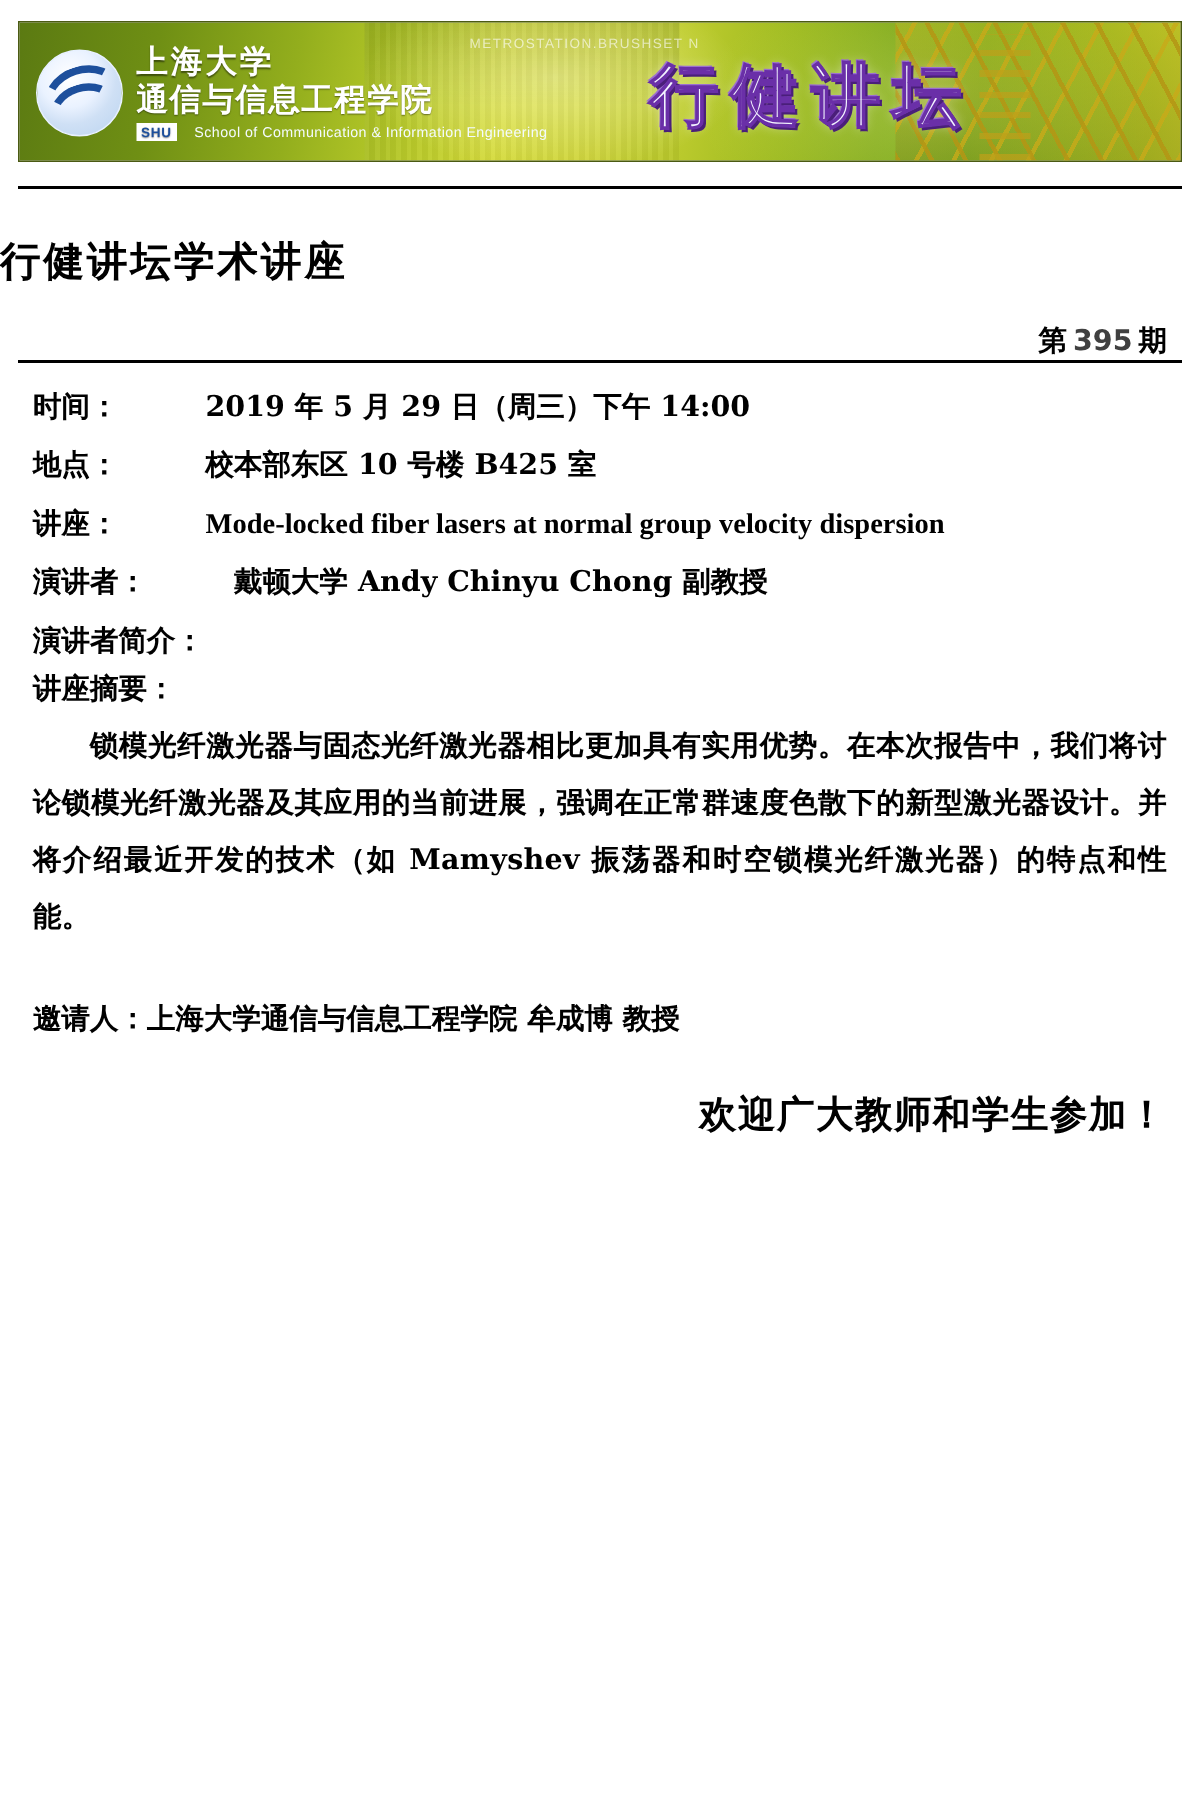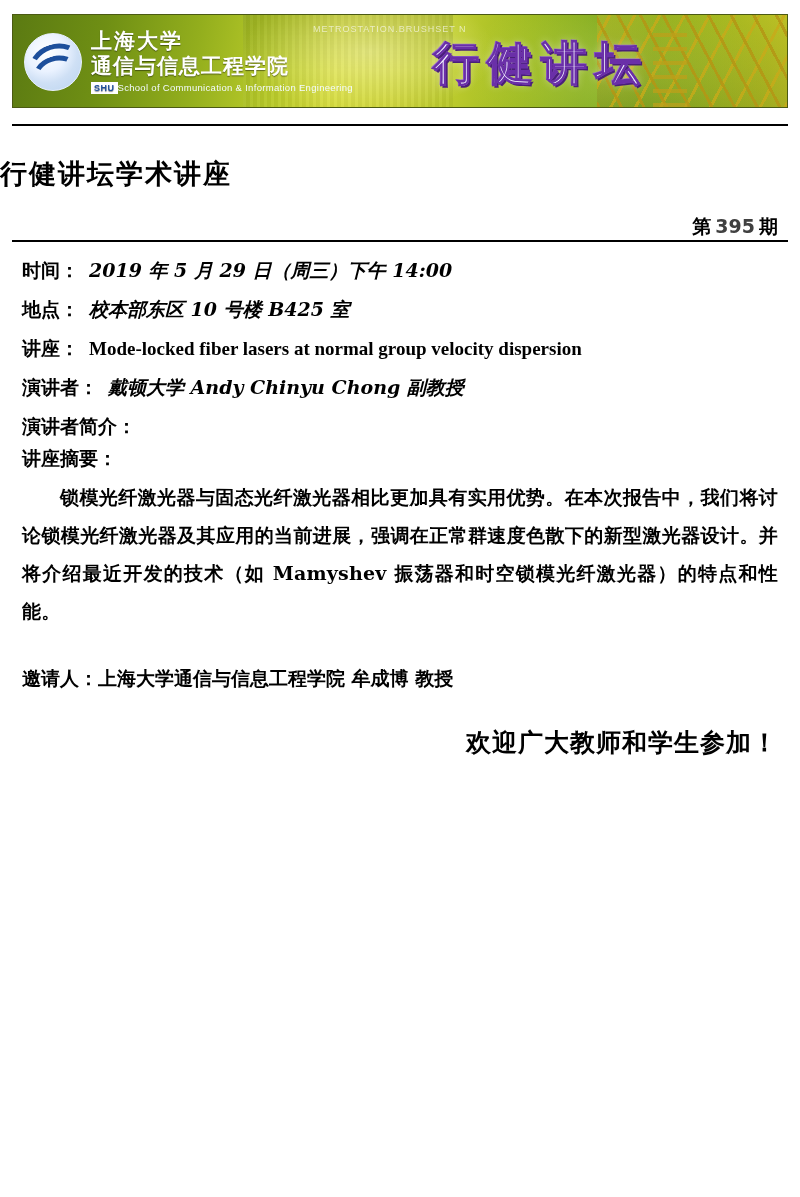--- a/index.html
+++ b/index.html
@@ -134,22 +134,22 @@
   .logo-text .cn2 {
     font-family: "DejaVu Sans", sans-serif;
     font-size: 21px;
     font-weight: bold;
     letter-spacing: 1px;
     line-height: 25px;
   }
   .logo-text .en {
     margin-top: 3px;
     display: flex;
-    align-items: center;
-    gap: 0;
+    align-items: flex-end;
+    gap: 12px;
   }
   .logo-text .en .shu {
     background: #ffffff;
     color: #1d4f9c;
     font-family: "Liberation Sans", sans-serif;
     font-weight: bold;
     font-size: 9px;
     padding: 1px 3px;
     letter-spacing: 0.5px;
   }
@@ -210,32 +210,32 @@
     padding: 0 22px;
     margin-top: 16px;
   }
   .field {
     display: flex;
     align-items: baseline;
     margin-bottom: 13px;
     font-size: 19px;
     font-weight: bold;
     font-family: "DejaVu Serif", "Liberation Serif", serif;
+    gap: 48px;
   }
   .field .label {
     white-space: nowrap;
     margin-right: 10px;
   }
   .field .value {
     font-family: "Liberation Serif", "DejaVu Serif", serif;
     font-weight: bold;
   }
   .field .value.cn {
     font-family: "DejaVu Serif", "Liberation Serif", serif;
-    font-style: italic;
   }
   .field.talk .value {
     font-size: 19px;
   }
 
   .section-head {
     font-family: "DejaVu Serif", "Liberation Serif", serif;
     font-weight: bold;
     font-size: 19px;
     margin-bottom: 6px;

